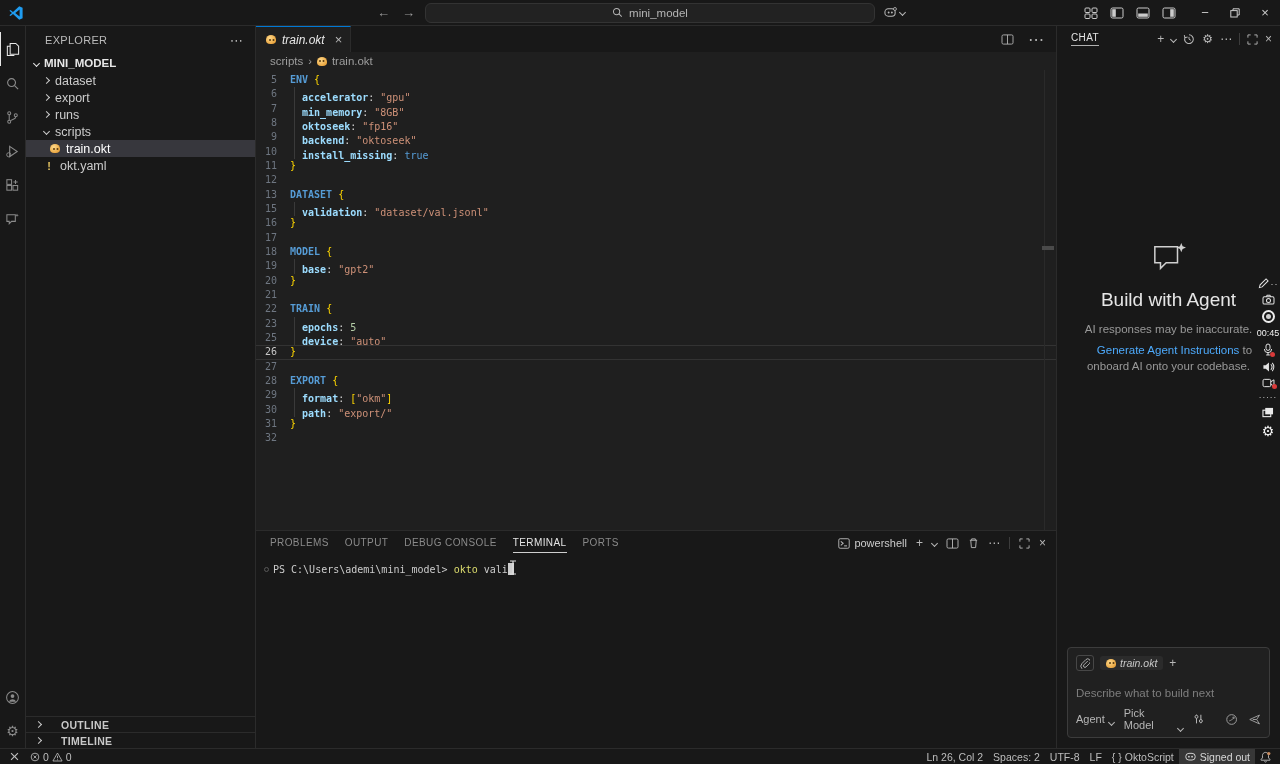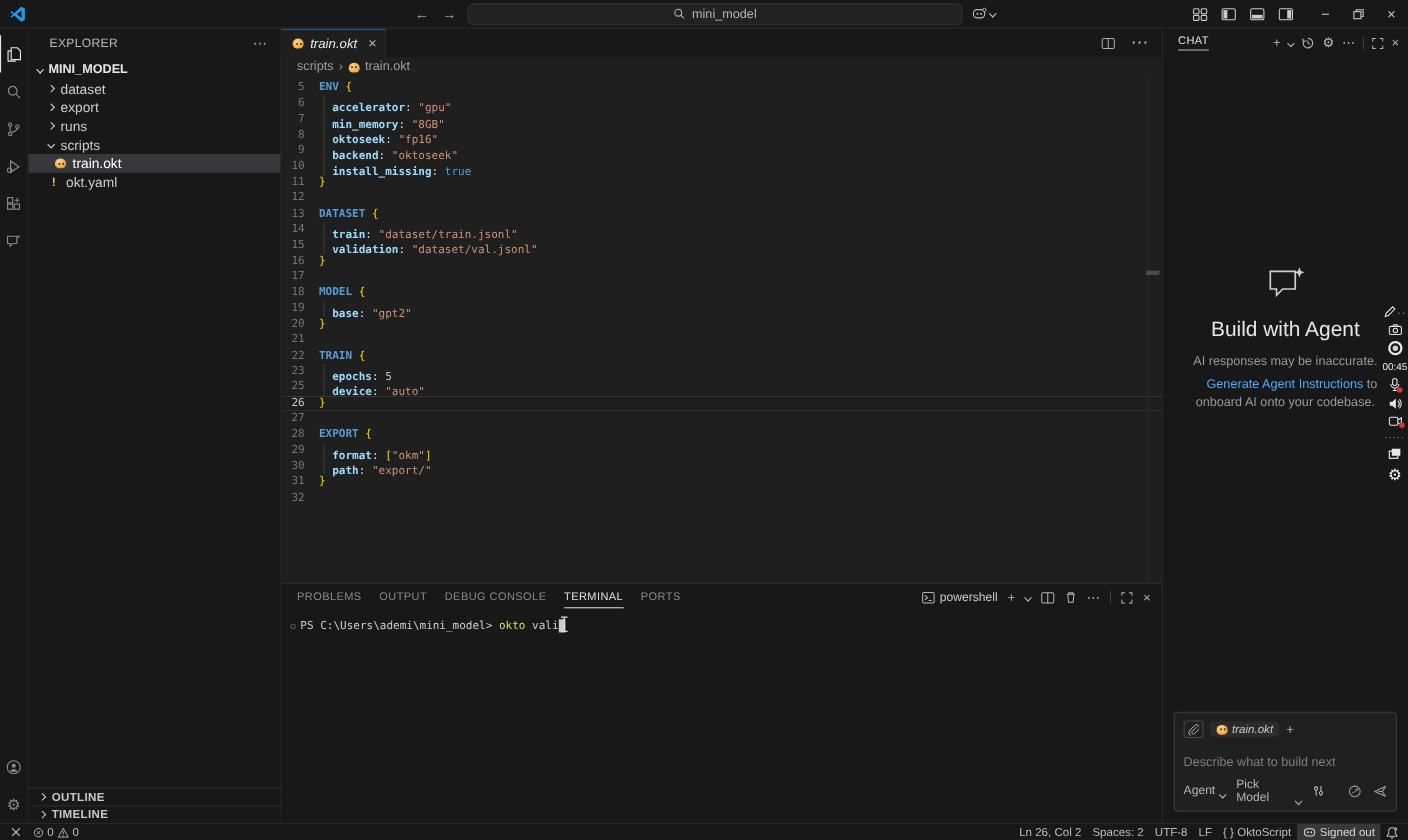--- a/index.html
+++ b/index.html
@@ -40,21 +40,21 @@
   .chev.down { transform:rotate(45deg); }
   #tree { }
   .trow { height:17px; display:flex; align-items:center; gap:6px; padding-left:18px; color:#cccccc; }
   .trow.lvl2 { padding-left:24px; }
   .trow.selected { background:#37373d; color:#ffffff; }
   .tlabel { white-space:nowrap; }
   .octo { width:10px; height:9px; flex:none; background:radial-gradient(circle at 38% 35%, #ffd98a 0%, #e8a33d 75%); border-radius:50% 50% 42% 42%; position:relative; display:inline-block; }
   .octo::before { content:""; position:absolute; left:2.5px; top:3.5px; width:2px; height:2px; border-radius:50%; background:#5a3b10; box-shadow:3.5px 0 0 #5a3b10; }
   .warnico { color:#e0c060; font-weight:bold; font-size:11px; width:10px; text-align:center; flex:none; }
   #sidebar-bottom { margin-top:auto; }
-  .side-section { height:16px; border-top:1px solid #2b2b2b; display:flex; align-items:center; gap:6px; padding-left:10px; font-size:10.5px; font-weight:bold; color:#c8c8c8; letter-spacing:.3px; }
+  .side-section { height:16px; border-top:1px solid #2b2b2b; display:flex; align-items:center; gap:20px; padding-left:10px; font-size:10.5px; font-weight:bold; color:#c8c8c8; letter-spacing:.3px; }
 
   
   #editor-col { width:800px; display:flex; flex-direction:column; background:#1f1f1f; }
   #tabbar { height:26px; background:#181818; display:flex; align-items:stretch; }
   #tab-active { display:flex; align-items:center; gap:6px; padding:0 8px 0 10px; background:#1f1f1f; border-top:1px solid #0078d4; border-right:1px solid #2b2b2b; font-size:12px; color:#e8e8e8; }
   .tab-label { font-style:italic; }
   .tab-close { color:#b8b8b8; font-size:13px; margin-left:4px; }
   #tab-actions { margin-left:auto; display:flex; align-items:center; gap:14px; padding-right:12px; color:#b0b0b0; }
   #breadcrumbs { height:18px; display:flex; align-items:center; gap:5px; padding-left:14px; font-size:11.5px; color:#9d9d9d; background:#1f1f1f; }
   .bc-sep { font-size:11px; color:#9d9d9d; }
@@ -325,21 +325,20 @@
         <div id="code-lines">
             <div class="cline"><span class="ln">5</span><span class="ctext"><span class="tok-kw">ENV</span><span class="tok-pl"> </span><span class="tok-b1">{</span></span></div>
             <div class="cline"><span class="ln">6</span><span class="ctext"><span class="tok-in"></span><span class="tok-key">accelerator</span><span class="tok-pl">: </span><span class="tok-str">"gpu"</span></span></div>
             <div class="cline"><span class="ln">7</span><span class="ctext"><span class="tok-in"></span><span class="tok-key">min_memory</span><span class="tok-pl">: </span><span class="tok-str">"8GB"</span></span></div>
             <div class="cline"><span class="ln">8</span><span class="ctext"><span class="tok-in"></span><span class="tok-key">oktoseek</span><span class="tok-pl">: </span><span class="tok-str">"fp16"</span></span></div>
             <div class="cline"><span class="ln">9</span><span class="ctext"><span class="tok-in"></span><span class="tok-key">backend</span><span class="tok-pl">: </span><span class="tok-str">"oktoseek"</span></span></div>
             <div class="cline"><span class="ln">10</span><span class="ctext"><span class="tok-in"></span><span class="tok-key">install_missing</span><span class="tok-pl">: </span><span class="tok-bool">true</span></span></div>
             <div class="cline"><span class="ln">11</span><span class="ctext"><span class="tok-b1">}</span></span></div>
             <div class="cline"><span class="ln">12</span><span class="ctext"></span></div>
             <div class="cline"><span class="ln">13</span><span class="ctext"><span class="tok-kw">DATASET</span><span class="tok-pl"> </span><span class="tok-b1">{</span></span></div>
-            <div class="cline"><span class="ln">14</span><span class="ctext"><span class="tok-in"></span><span class="tok-key">train</span><span class="tok-pl">: </span><span class="tok-str">"dataset/train.jsonl"</span></span></div>
             <div class="cline"><span class="ln">15</span><span class="ctext"><span class="tok-in"></span><span class="tok-key">validation</span><span class="tok-pl">: </span><span class="tok-str">"dataset/val.jsonl"</span></span></div>
             <div class="cline"><span class="ln">16</span><span class="ctext"><span class="tok-b1">}</span></span></div>
             <div class="cline"><span class="ln">17</span><span class="ctext"></span></div>
             <div class="cline"><span class="ln">18</span><span class="ctext"><span class="tok-kw">MODEL</span><span class="tok-pl"> </span><span class="tok-b1">{</span></span></div>
             <div class="cline"><span class="ln">19</span><span class="ctext"><span class="tok-in"></span><span class="tok-key">base</span><span class="tok-pl">: </span><span class="tok-str">"gpt2"</span></span></div>
             <div class="cline"><span class="ln">20</span><span class="ctext"><span class="tok-b1">}</span></span></div>
             <div class="cline"><span class="ln">21</span><span class="ctext"></span></div>
             <div class="cline"><span class="ln">22</span><span class="ctext"><span class="tok-kw">TRAIN</span><span class="tok-pl"> </span><span class="tok-b1">{</span></span></div>
             <div class="cline"><span class="ln">23</span><span class="ctext"><span class="tok-in"></span><span class="tok-key">epochs</span><span class="tok-pl">: </span><span class="tok-num">5</span></span></div>
             <div class="cline"><span class="ln">25</span><span class="ctext"><span class="tok-in"></span><span class="tok-key">device</span><span class="tok-pl">: </span><span class="tok-str">"auto"</span></span></div>

